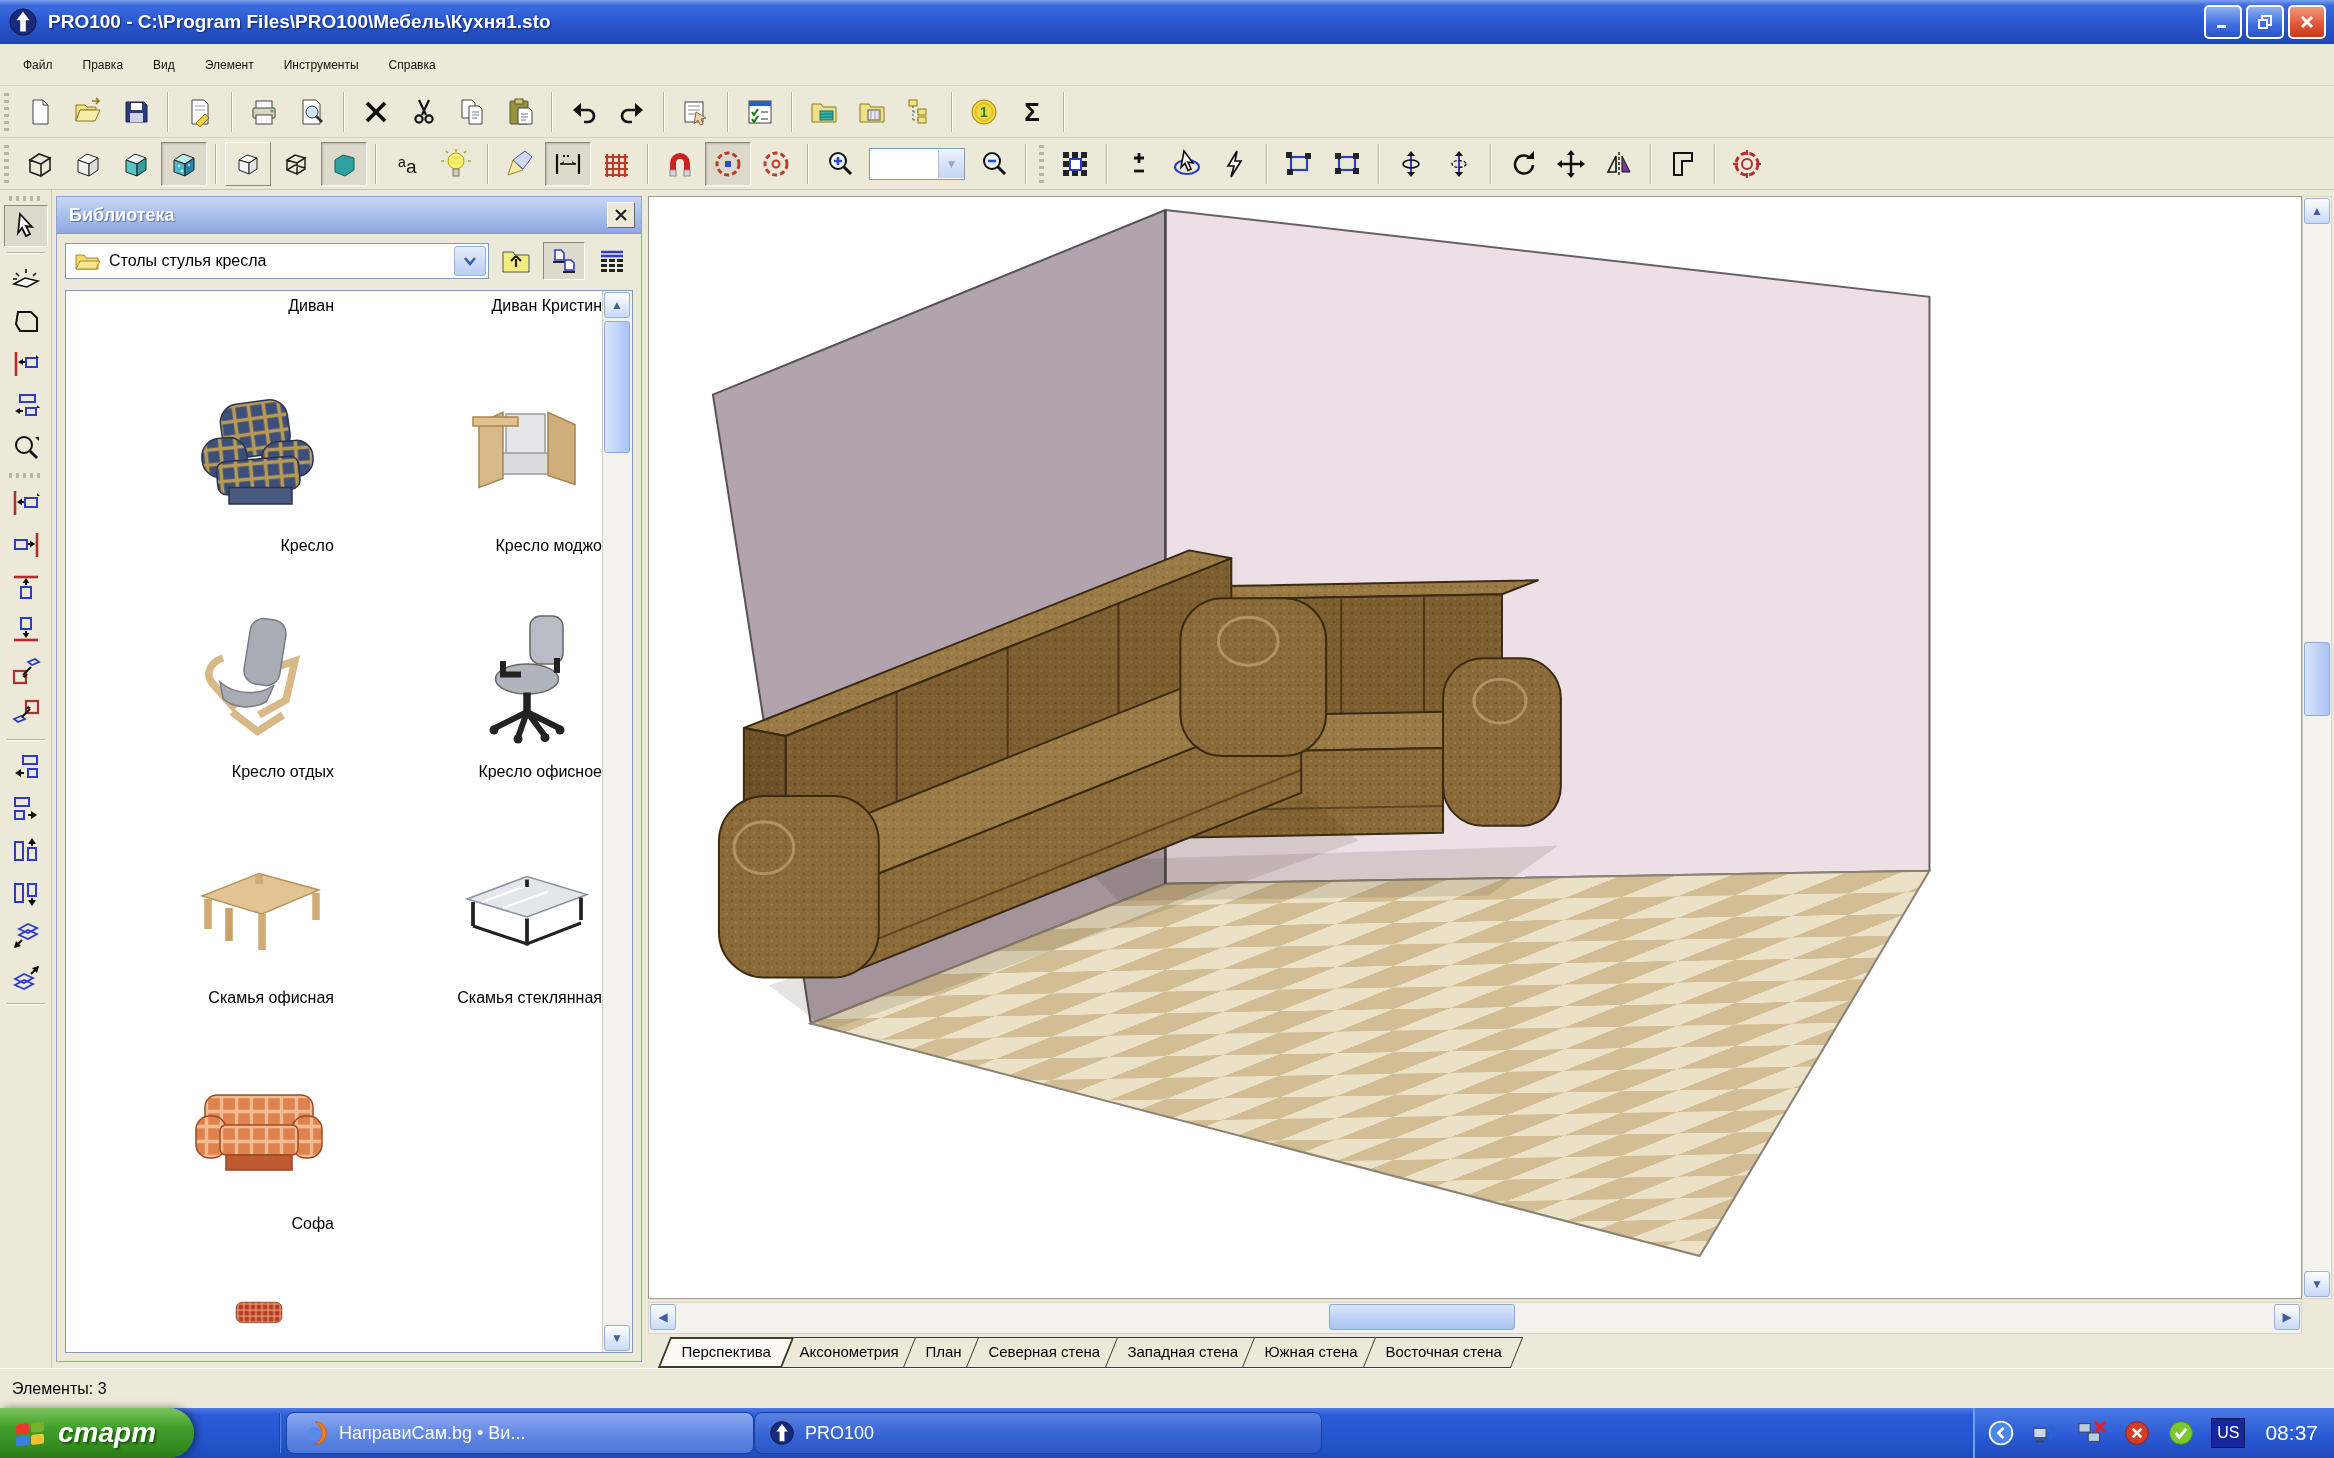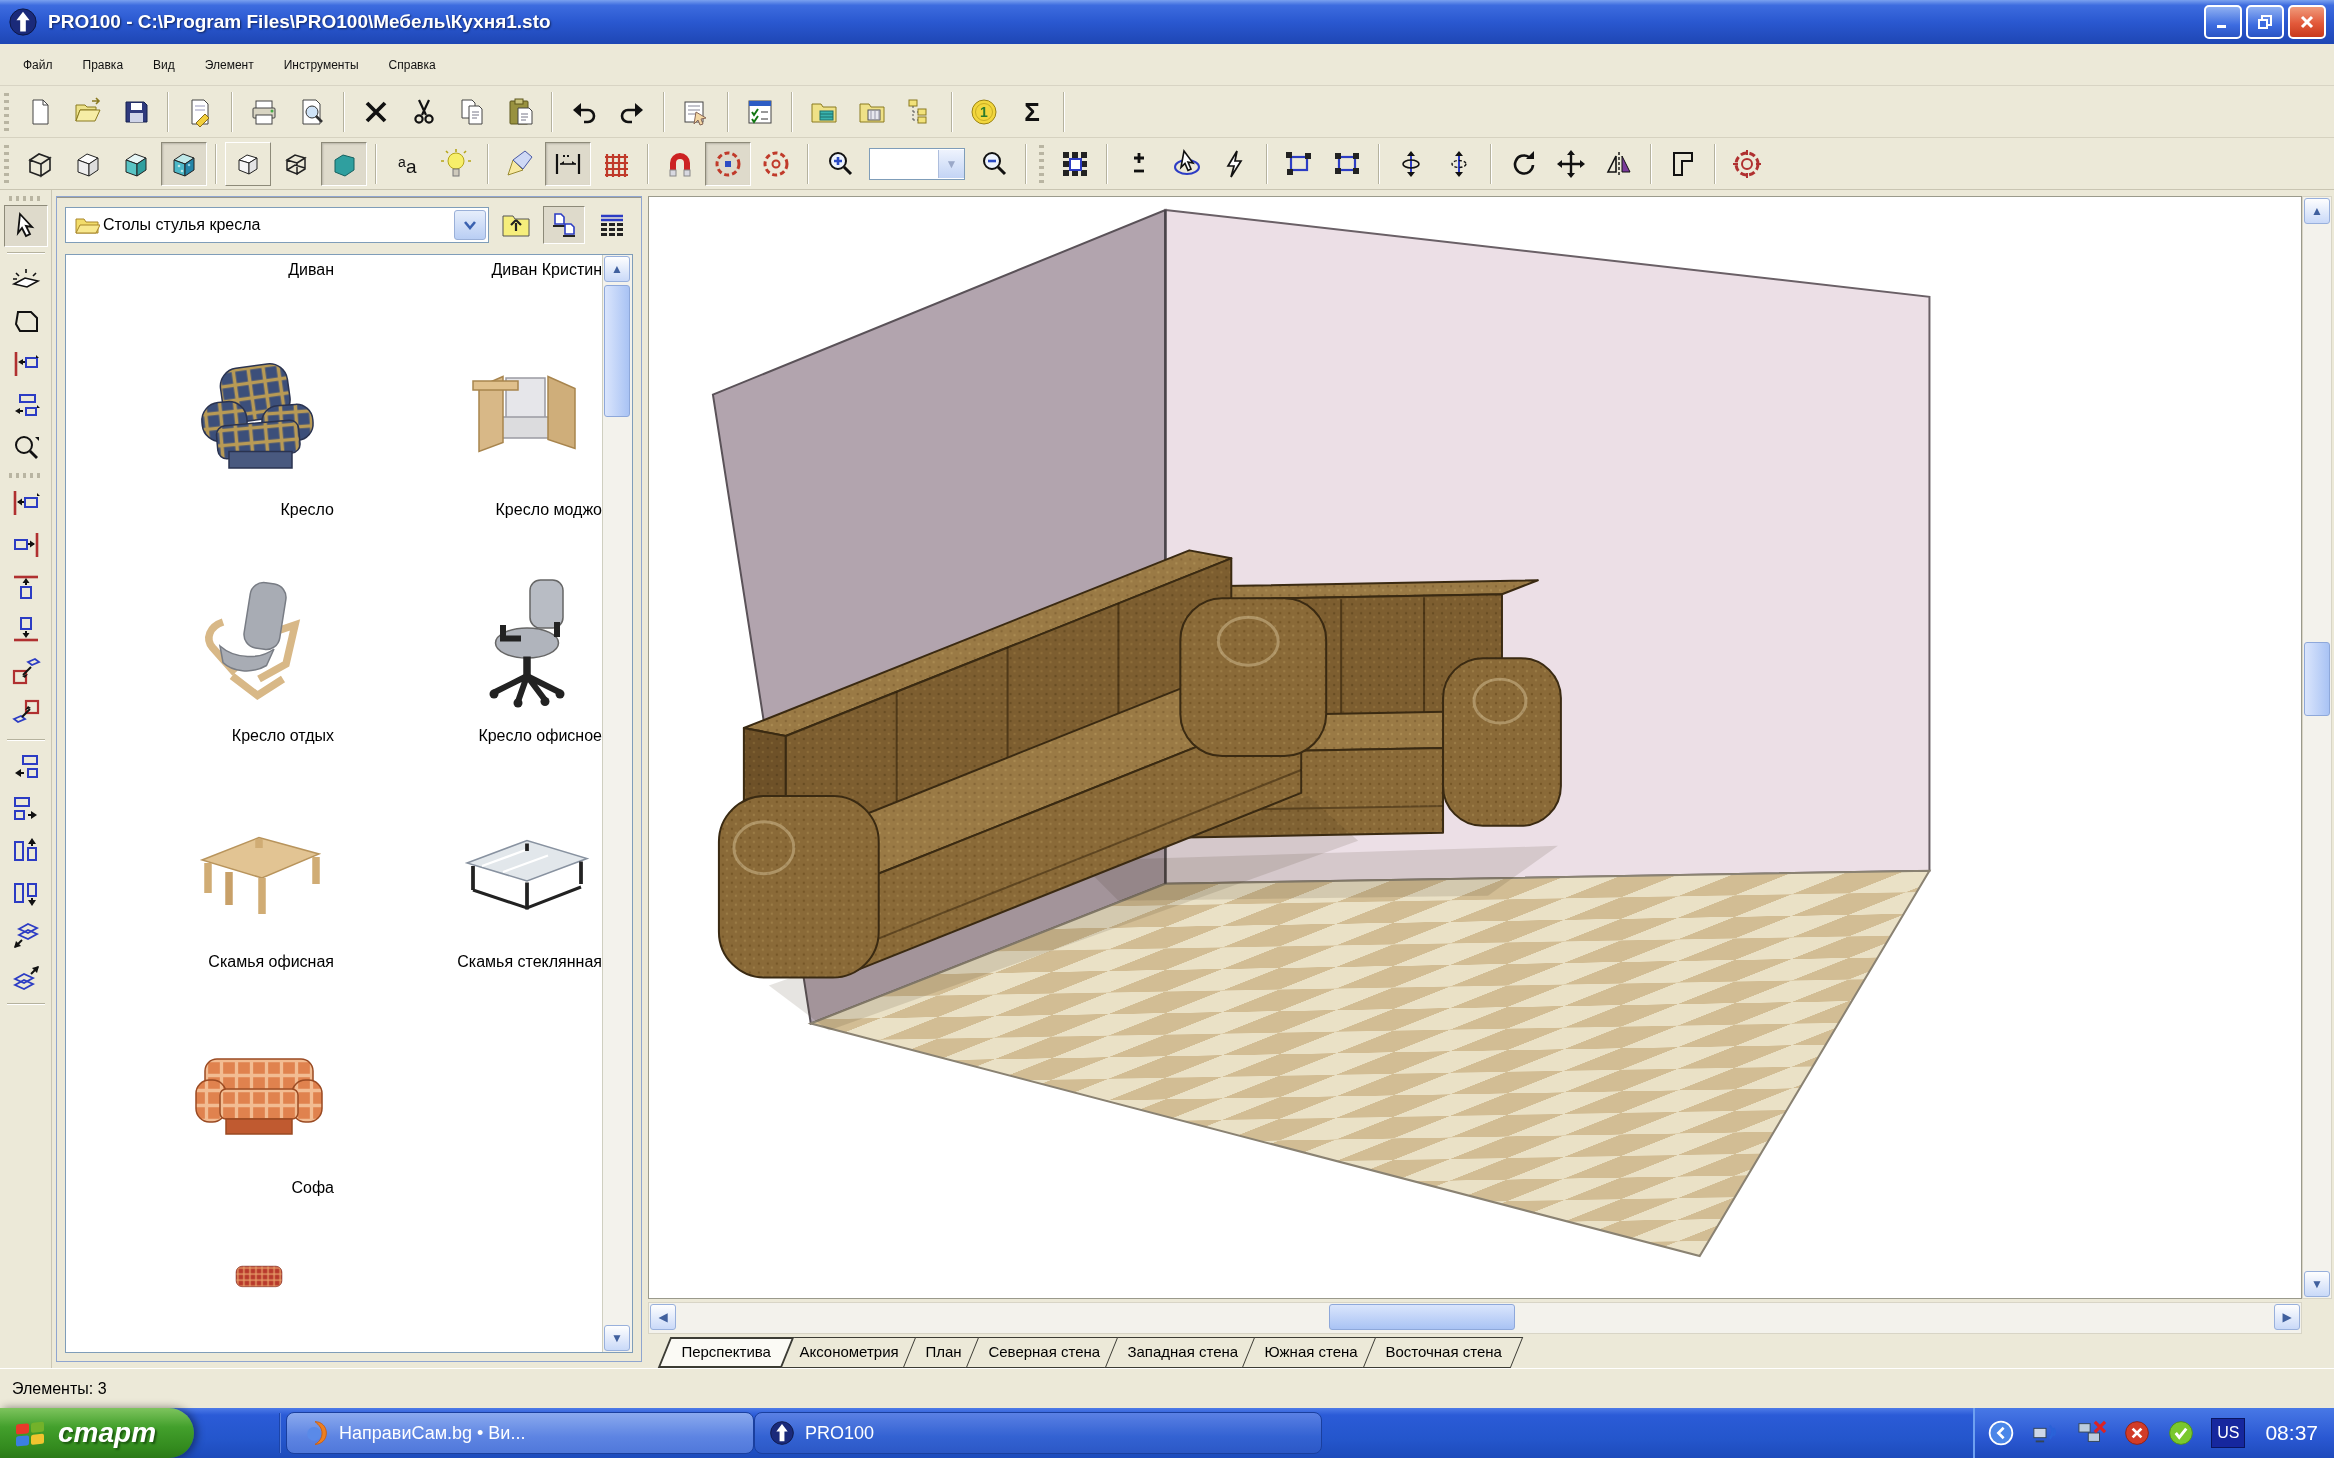--- a/index.html
+++ b/index.html
@@ -37,21 +37,21 @@
 .hgrip{height:5px;width:34px;margin:4px 0;background:repeating-linear-gradient(90deg,#b9b5a2 0 3px,#ece9d8 3px 7px)}
 .lsep{height:2px;width:38px;background:#b5b29e;border-bottom:1px solid #fff;margin:5px 0}
 
 .lib{position:absolute;left:56px;top:6px;width:586px;height:1166px;background:#ece9d8;border:1px solid #8fa5cf;display:flex;flex-direction:column}
 .libtitle{height:36px;background:linear-gradient(180deg,#c6d6f4,#8da8e2);display:flex;align-items:center;padding:0 6px 0 12px;color:#fff;font-weight:bold;font-size:18px;text-shadow:1px 1px 1px #5a6f9e;flex:none}
 .libclose{margin-left:auto;width:28px;height:26px;background:#ece9d8;border:1px solid;border-color:#fff #6a6a5a #6a6a5a #fff;display:flex;align-items:center;justify-content:center}
 .libtabs{display:flex;padding:6px 8px 0;align-items:flex-end;flex:none}
 .ltab{padding:8px 16px;font-size:16px;background:#ece9d8;border:1px solid #8a887a;border-bottom:none;border-radius:4px 4px 0 0;position:relative;top:2px;margin-right:2px;white-space:nowrap}
 .ltab.active{background:#f9f8f2;border-top:3px solid #e8a33c;top:0;padding-bottom:10px;z-index:2}
 .libctrls{display:flex;align-items:center;gap:6px;padding:8px;border-top:1px solid #98968a;background:#ece9d8;flex:none}
-.combo{flex:1;height:36px;background:#fff;border:1px solid #7f9db9;display:flex;align-items:center;gap:3px;padding:0 2px 0 8px;font-size:16px}
+.combo{flex:1;height:36px;background:#fff;border:1px solid #7f9db9;display:flex;align-items:center;gap:9px;padding:0 2px 0 8px;font-size:16px}
 .combo .chev{margin-left:auto;width:32px;height:30px;background:linear-gradient(180deg,#e6eefb,#b9cef4);border:1px solid #9ab0d8;border-radius:3px;display:flex;align-items:center;justify-content:center}
 .libbtn{width:42px;height:38px;display:flex;align-items:center;justify-content:center;border:1px solid transparent;flex:none}
 .libbtn.pressed{background:#dedacb;border-color:#8d8a79 #fff #fff #8d8a79}
 .liblist{flex:1;margin:2px 8px 8px;background:#fff;border:1px solid #7f9db9;display:flex;overflow:hidden}
 .items{flex:1;display:flex;flex-direction:column;overflow:hidden}
 .irow{display:flex;flex:none}
 .icell{width:50%;display:flex;flex-direction:column;align-items:flex-end;justify-content:flex-end;padding-bottom:4px}
 .ilabel{font-size:16px;color:#000;padding:6px 0 2px;white-space:nowrap}
 .libsb{width:30px;border-left:1px solid #cfcfc0;background:#f3f2ec;position:relative;flex:none}
 .sbbtn{position:absolute;left:1px;width:26px;height:26px;background:linear-gradient(180deg,#fefefe,#c9d9f8);border:1px solid #98b0dc;border-radius:3px;color:#40609e;font-size:12px;display:flex;align-items:center;justify-content:center}
@@ -634,20 +634,28 @@
             <path d="M4 17l9-5 9 4-9 5z" fill="none" stroke="#2c3cc4" stroke-width="1.8"></path>
             <path d="M4 23l9-5 9 4-9 5z" fill="none" stroke="#2c3cc4" stroke-width="1.8"></path>
             <path d="M20 12l7-7" stroke="#111" stroke-width="2"></path>
             <path d="M28 4l-2 7-5-5z" fill="#111"></path>
           </svg>
         </div>
       <div class="lsep"></div>
     </div>
 
     <div class="lib">
+      <div class="libtitle">
+        <span>Библиотека</span>
+        <div class="libclose">
+            <svg class="ic" width="14" height="14" viewBox="0 0 14 14">
+              <path d="M2 2l10 10M12 2L2 12" stroke="#222" stroke-width="2.2"></path>
+            </svg>
+          </div>
+      </div>
       <div class="libctrls">
         <div class="combo">
           <svg class="ic" width="26" height="22" viewBox="0 0 26 22">
               <path d="M2 19V5h8l2 3h12v11z" fill="#f2dc6a" stroke="#a8862a"></path>
               <path d="M2 19l4-8h20l-4 8z" fill="#f8e88e" stroke="#a8862a"></path>
             </svg>
           <span>Столы стулья кресла</span>
           <span class="chev">
               <svg class="ic" width="14" height="10" viewBox="0 0 14 10">
                 <path d="M2 2l5 6 5-6" fill="none" stroke="#3a62b0" stroke-width="2.6"></path>

